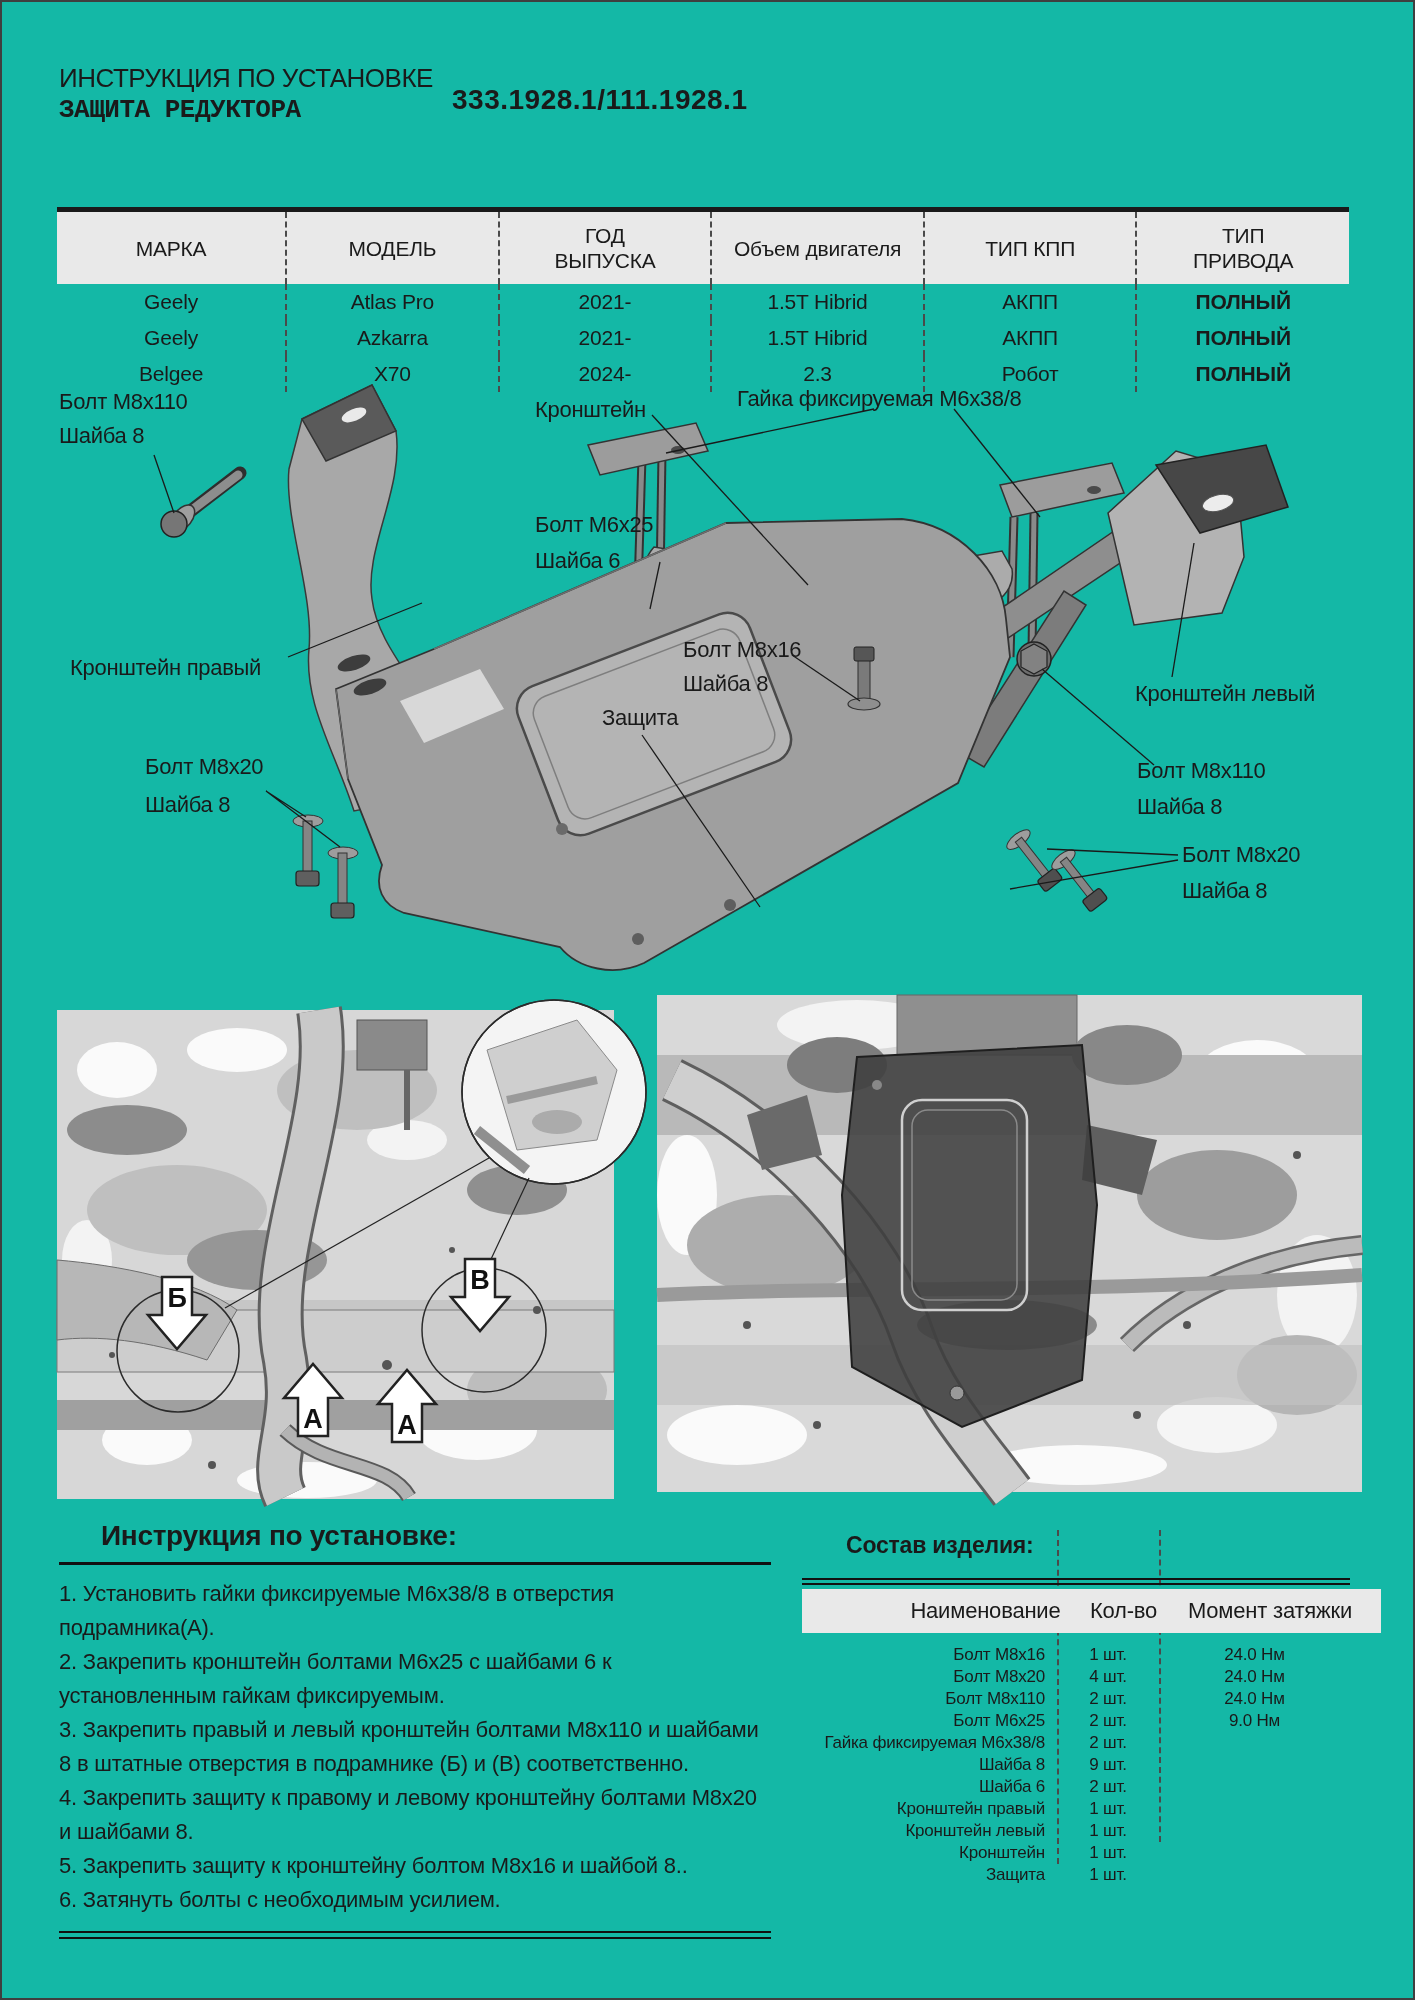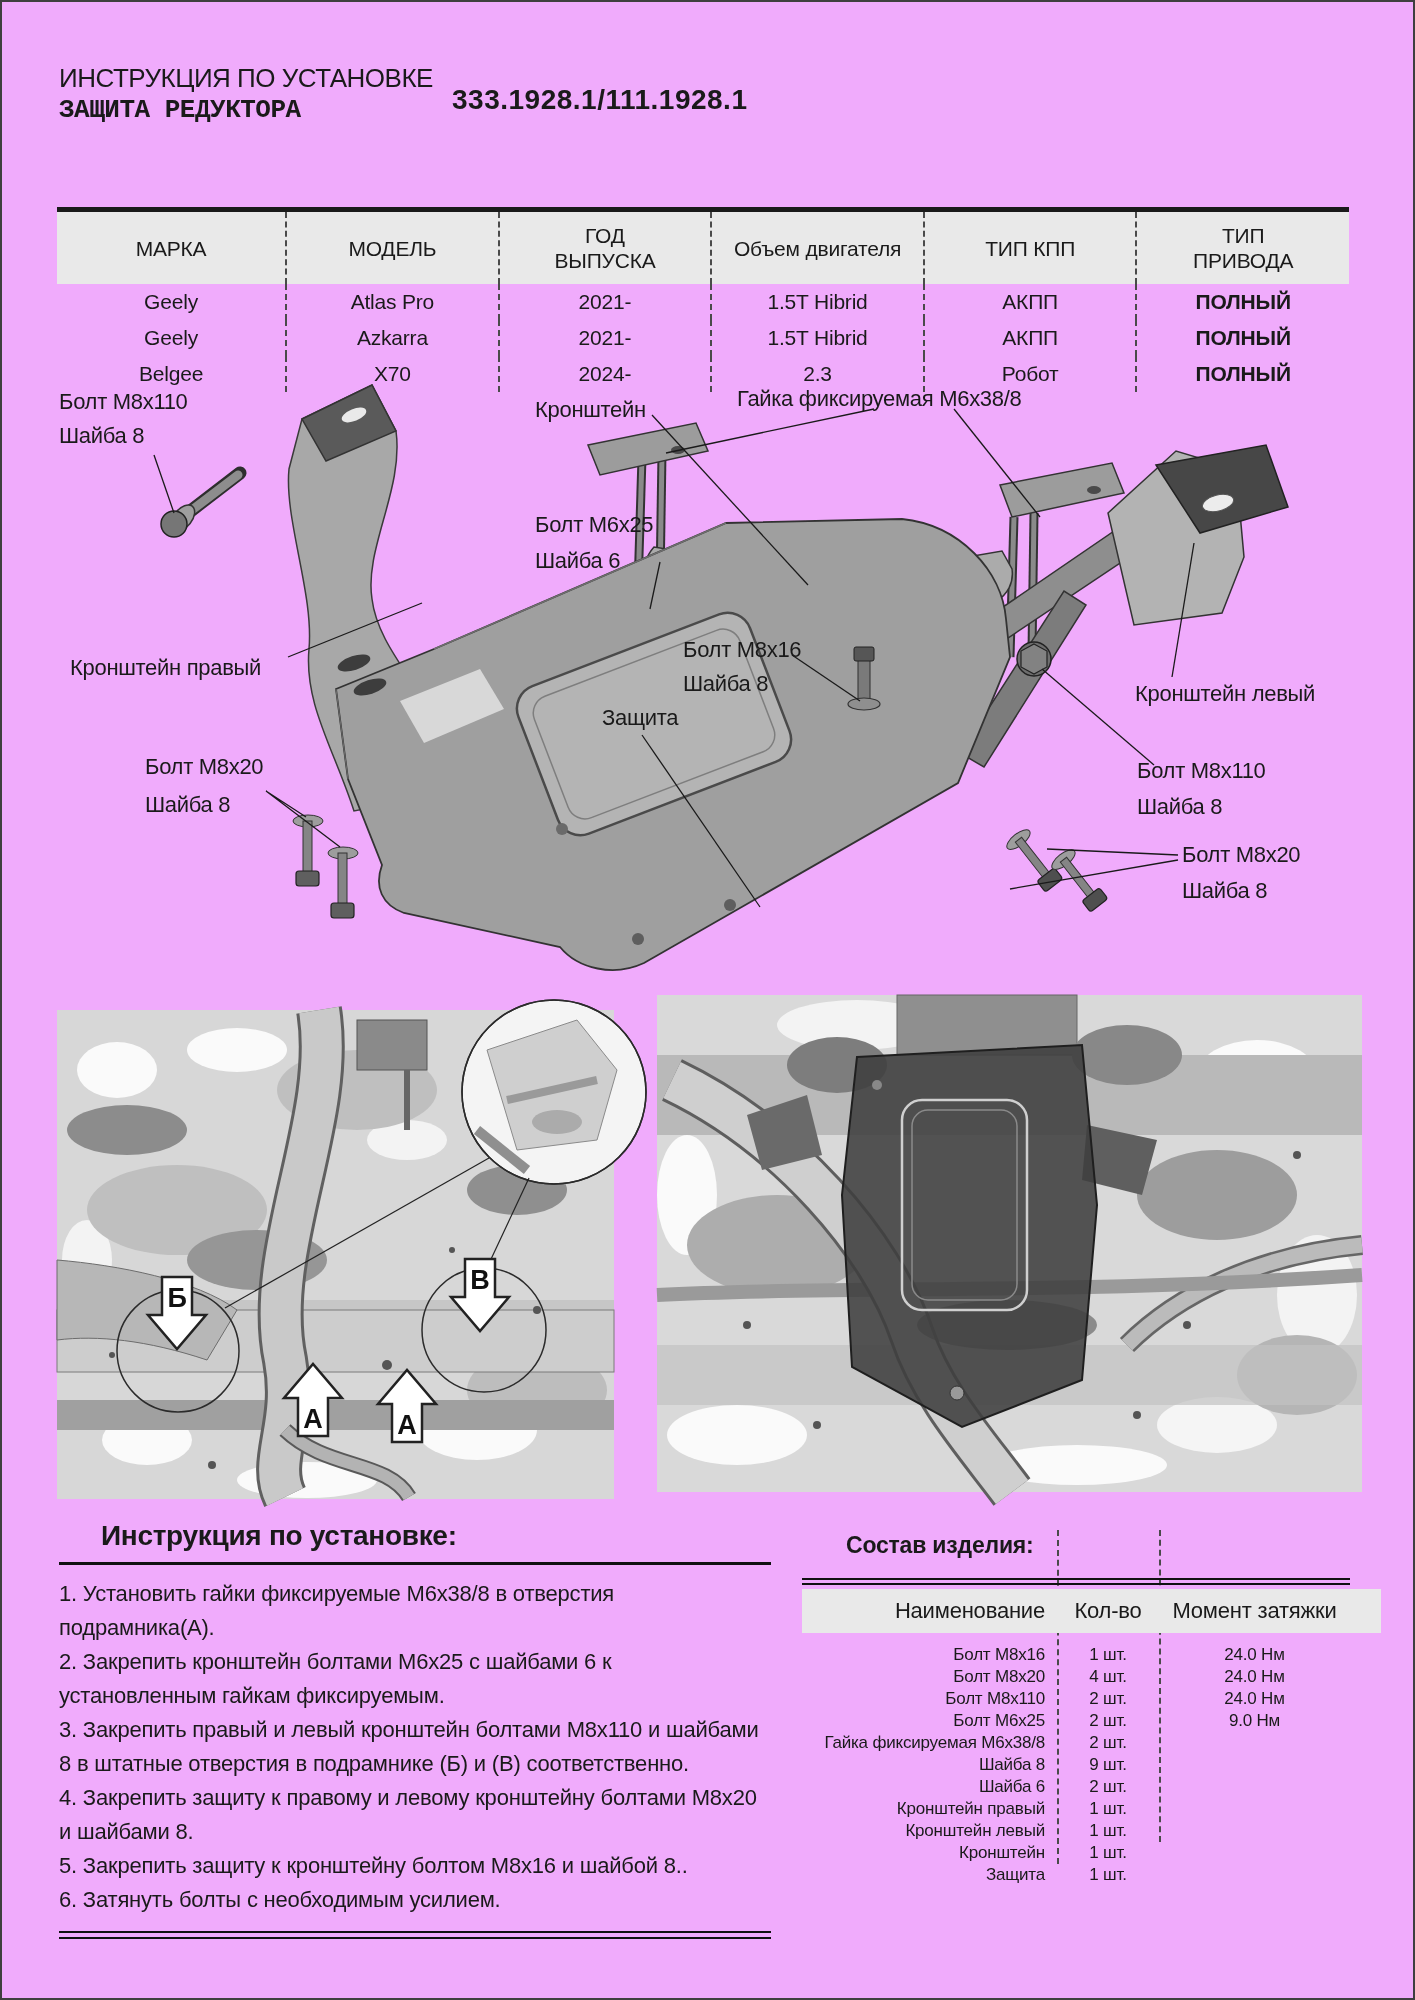--- a/index.html
+++ b/index.html
@@ -1,16 +1,16 @@
 <!DOCTYPE html>
 <html><head>
 <meta charset="utf-8">
 <style>
   html,body{margin:0;padding:0;background:#fff;}
-  .page{position:relative;width:1415px;height:2000px;background:#f0abfc;
+  .page{position:relative;width:1415px;height:2000px;background:#14b8a6;
         font-family:"Liberation Sans","DejaVu Sans",sans-serif;color:#1a1a1a;
         border:2px solid #3f3f3f;box-sizing:border-box;overflow:hidden;letter-spacing:-0.2px;}
   
   .title-block{position:absolute;left:57px;top:60px;line-height:32px;font-size:26px;letter-spacing:-0.5px;}
   .title-line2{font-weight:bold;font-family:Liberation Mono, monospace;}
   .part-numbers{position:absolute;left:450px;top:82px;font-size:28px;font-weight:bold;letter-spacing:0.5px;}
   
   table.fitment{position:absolute;left:55px;top:174px;width:1292px;border-collapse:collapse;table-layout:fixed;margin-top:31px;}
   table.fitment th{border-top:5px solid #1a1a1a;background:#e9e9e9;height:70px;font-size:21px;font-weight:normal;
         white-space:pre-line;line-height:25px;vertical-align:middle;text-align:center;}
@@ -35,21 +35,21 @@
   .instr-rule{margin-top:10px;border-top:3px solid #111;}
   .steps{margin-top:12px;font-size:22px;line-height:34px;}
   .steps p{margin:0;}
   .double-rule{margin-top:14px;height:4px;border-top:2px solid #111;border-bottom:2px solid #111;}
   
   .parts{position:absolute;left:800px;top:1528px;width:548px;height:372px;}
   .pdash{position:absolute;top:0;border-left:2px dashed #4a4a4a;}
   .pdash1{left:255px;height:334px;} .pdash2{left:357px;height:312px;}
   .parts-title{position:absolute;left:44px;top:2px;font-size:23px;font-weight:bold;}
   .parts-rule{position:absolute;left:0;top:48px;width:548px;height:3px;border-top:2px solid #111;border-bottom:2px solid #111;}
-  .parts-head{position:absolute;left:0;top:59px;width:579px;height:44px;background:#e9e9e9;display:flex;align-items:center;font-size:22px;}
+  .parts-head{position:absolute;left:0;top:59px;width:579px;height:44px;background:#e9e9e9;display:flex;align-items:center;font-size:22px;justify-content:center;}
   .parts-rows{position:absolute;left:0;top:114px;width:548px;}
   .prow{display:flex;height:22px;align-items:center;font-size:17px;}
   .pc1{width:255px;text-align:right;padding-right:12px;box-sizing:border-box;}
   .pc2{width:102px;text-align:center;}
   .pc3{width:191px;text-align:center;}
 </style>
 </head>
 <body>
 
 <div class="page">

